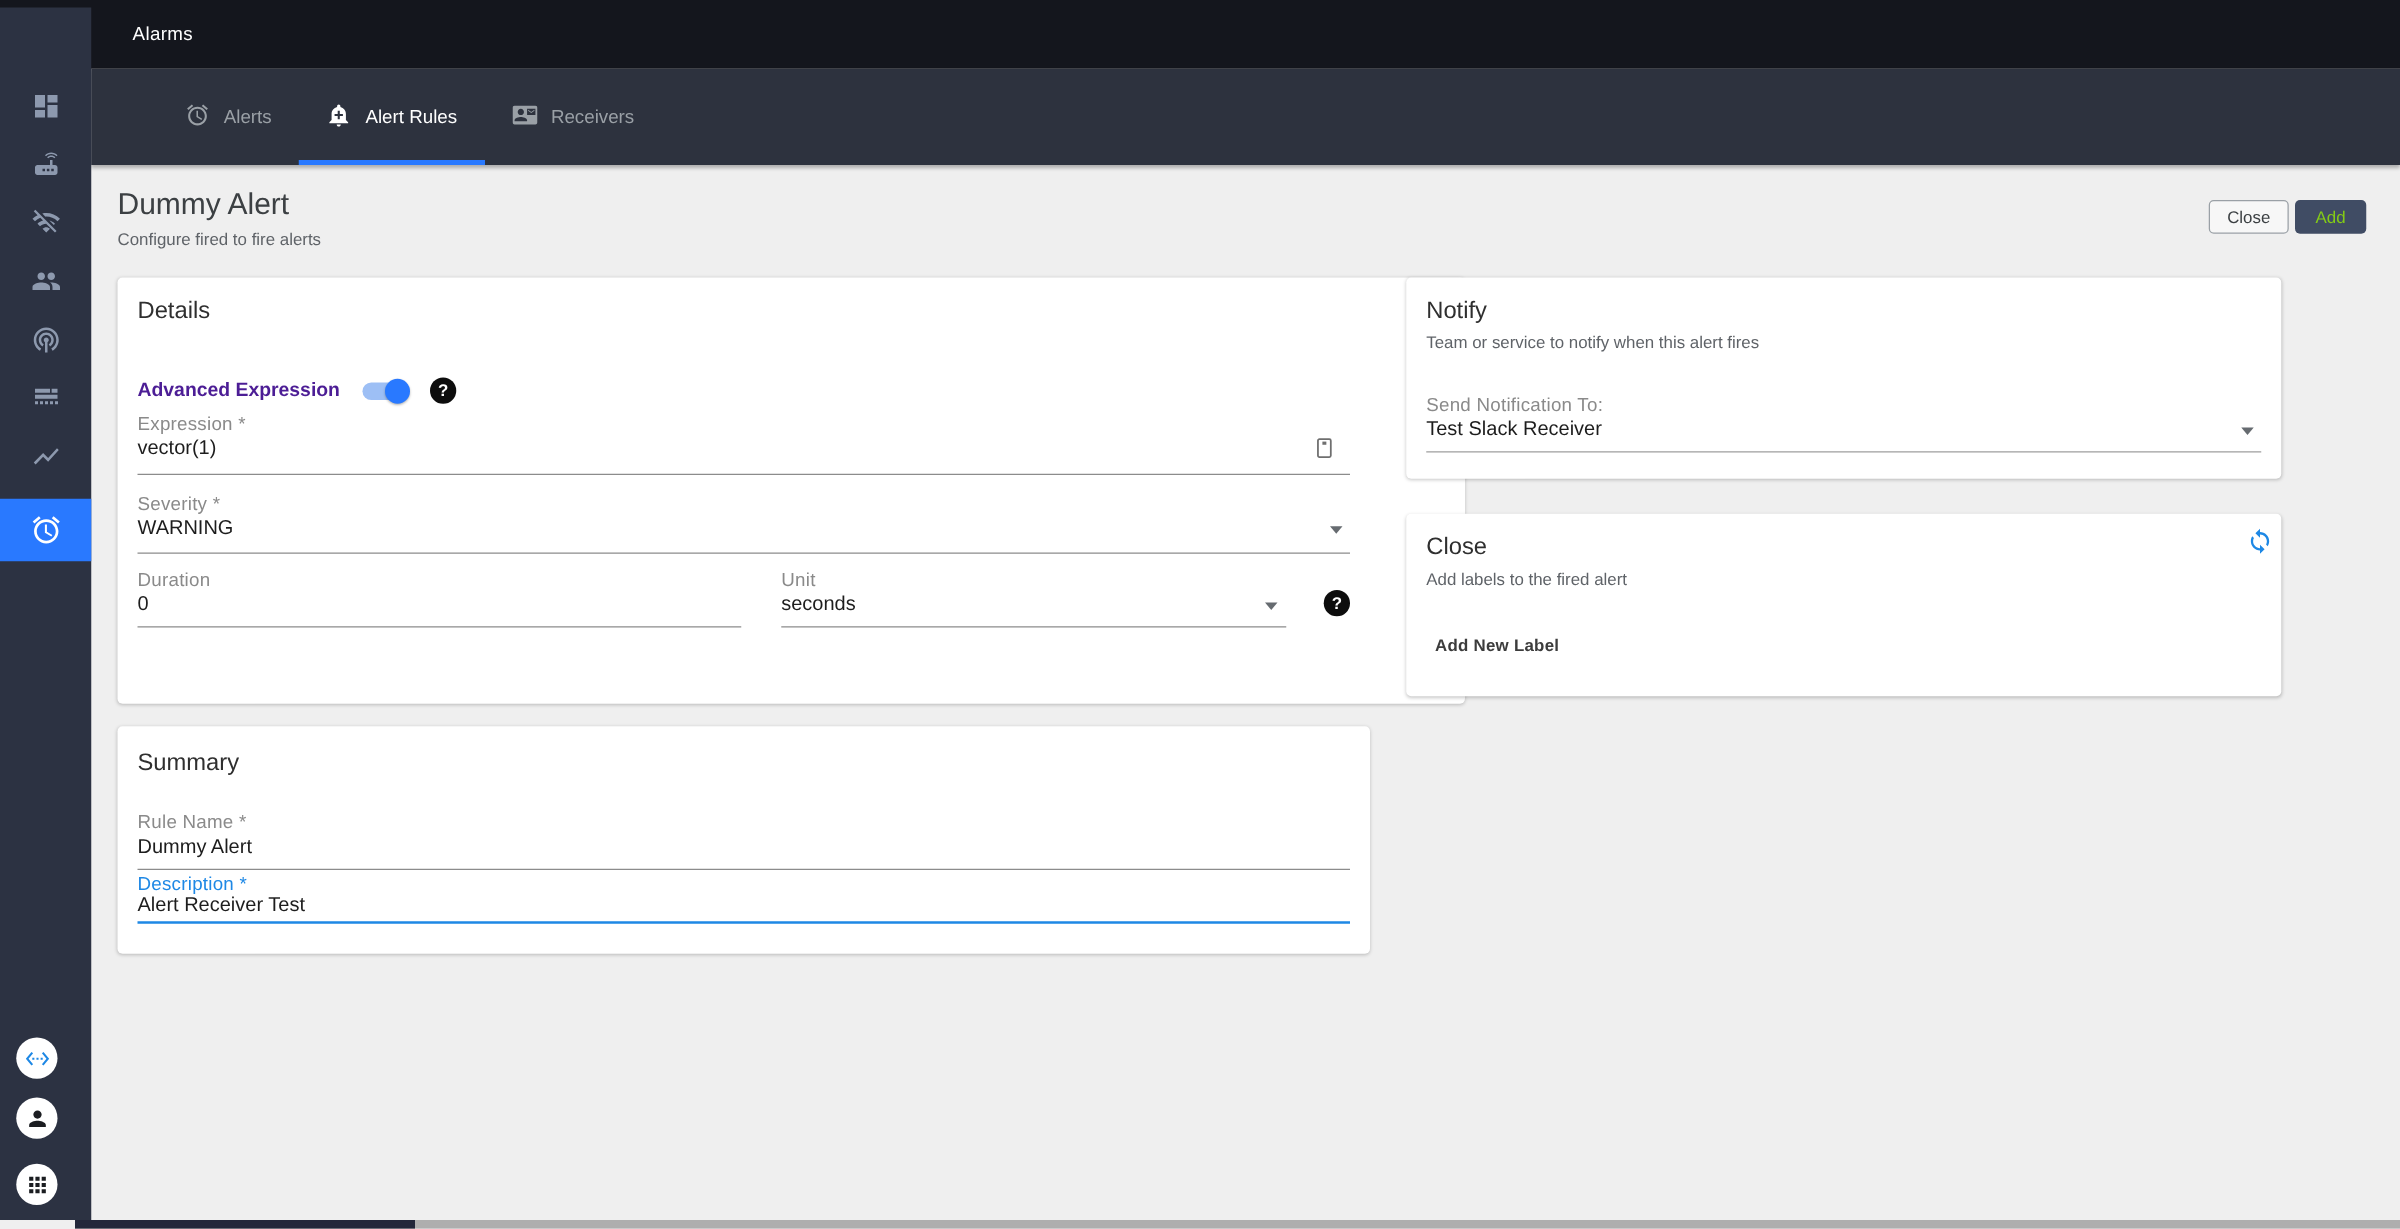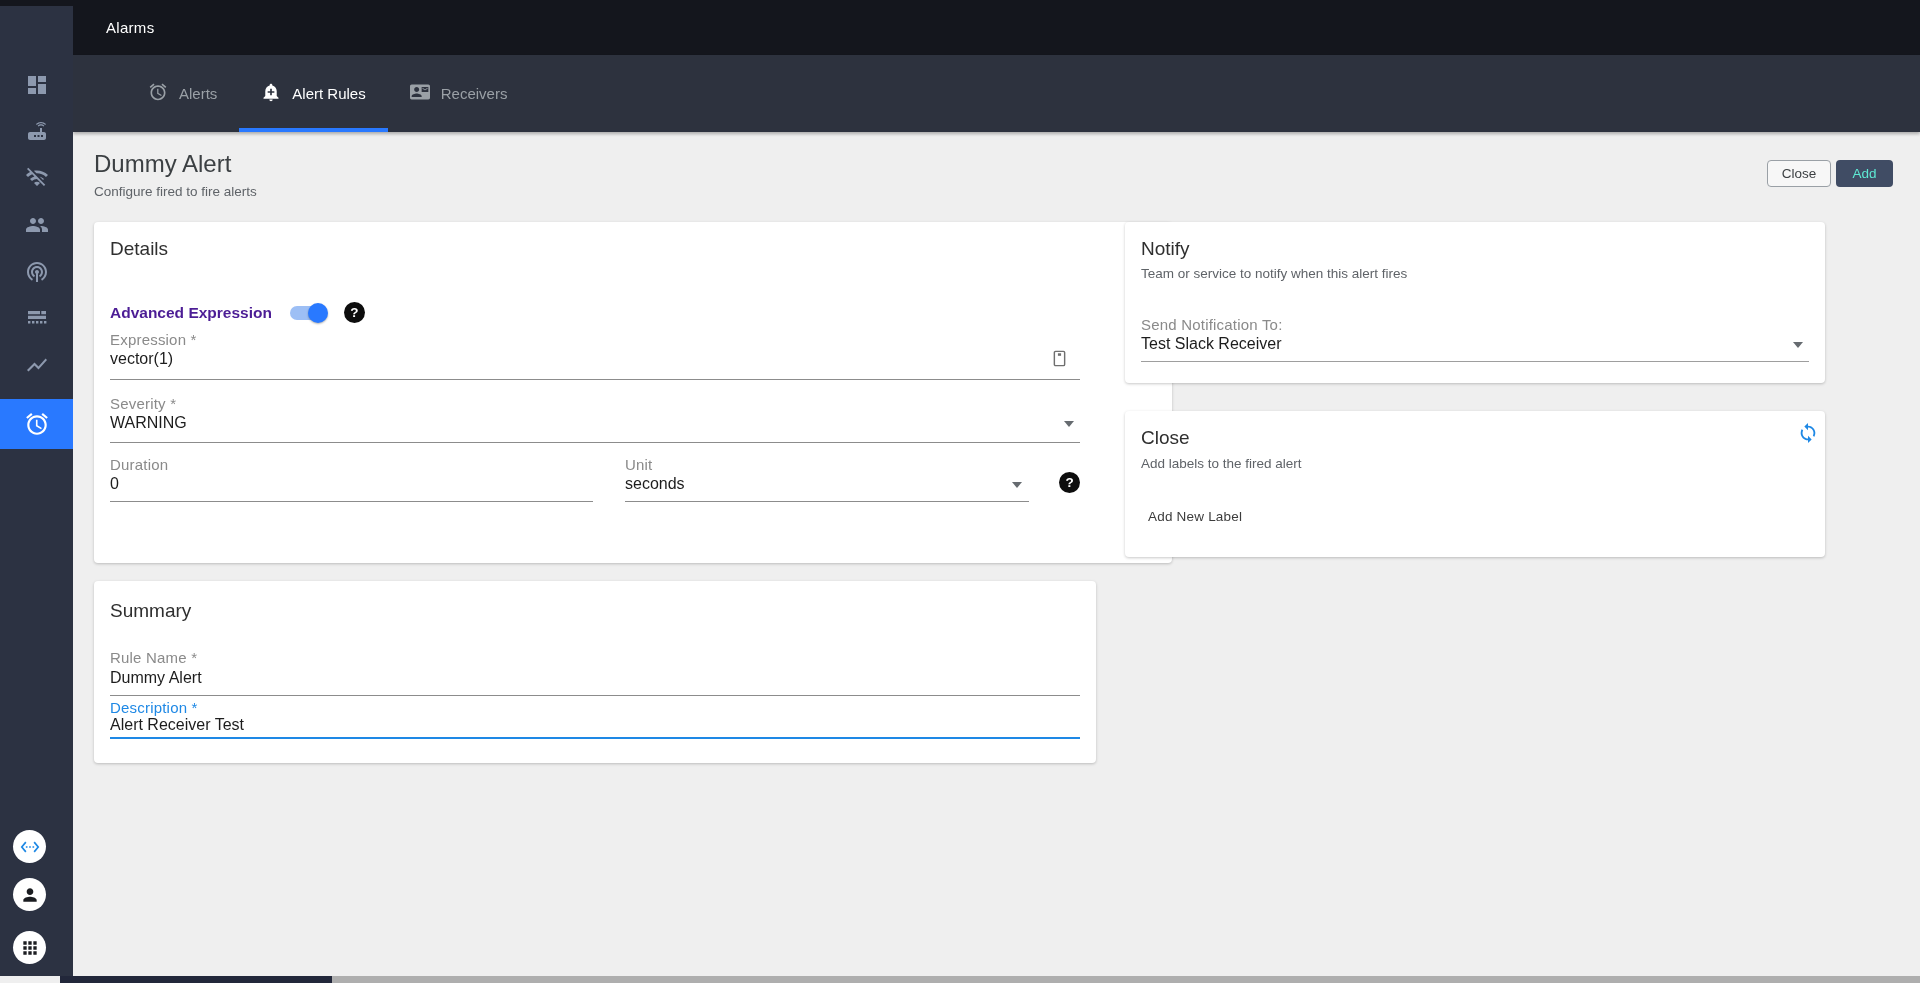--- a/index.html
+++ b/index.html
@@ -30,21 +30,21 @@
   .scircle { position:absolute; left:13px; width:33px; height:33px; border-radius:50%; background:#ffffff;
              display:flex; align-items:center; justify-content:center; cursor:pointer; }
   .scircle svg { width:20px; height:20px; }
 
   
   .page-title { position:absolute; left:94px; top:150px; font-size:24px; font-weight:500; color:#3c4043; }
   .page-subtitle { position:absolute; left:94px; top:184px; font-size:13.5px; color:#5f6368; }
   .btn { position:absolute; top:160px; height:27px; border-radius:4px; font-size:13.5px; font-weight:500;
          display:flex; align-items:center; justify-content:center; cursor:pointer; font-family:inherit; }
   .btn-close { left:1767px; width:64px; background:#f7f7f7; border:1px solid #9aa0a6; color:#3c4043;text-align:center; }
-  .btn-add { left:1836px; width:57px; background:#404c64; border:none; color:#5eead4; }
+  .btn-add { left:1836px; width:57px; background:#404c64; border:none; color:#84cc16; }
 
   
   .card { position:absolute; background:#ffffff; border-radius:4px; box-shadow:0 1px 3px rgba(0,0,0,.22); }
   .card-details  { left:94px;  top:222px; width:1078px; height:341px; }
   .card-notify   { left:1125px; top:222px; width:700px; height:161px; }
   .card-labels   { left:1125px; top:411px; width:700px; height:146px; }
   .card-summary  { left:94px;  top:581px; width:1002px; height:182px; }
   .card-title { position:absolute; left:16px; top:16px; font-size:19px; color:#2f2f2f; }
   .card-sub { position:absolute; left:16px; font-size:13.5px; color:#5f6368; }
 
@@ -63,21 +63,21 @@
   .toggle { position:relative; width:36px; height:14px; border-radius:7px; background:#9dbff5; cursor:pointer; }
   .toggle .knob { position:absolute; right:-2px; top:-3px; width:20px; height:20px; border-radius:50%; background:#2979ff;
                   box-shadow:0 1px 2px rgba(0,0,0,.3); }
 
   .clip-icon { position:absolute; left:956px; top:127px; color:#6f6f6f; cursor:pointer; }
   .sync-icon { position:absolute; left:672px; top:11px; color:#1e88e5; cursor:pointer; }
   .sync-icon svg, .clip-icon svg { width:22px; height:22px; fill:currentColor; }
   .clip-icon svg { width:19px; height:19px; }
 
   .text-btn { position:absolute; left:13px; top:90px; padding:8px 10px; background:transparent; border:none;
-              font-family:inherit; font-size:13.5px; font-weight:400; color:#3c3c3c; letter-spacing:.2px; cursor:pointer; }
+              font-family:inherit; font-size:13.5px; font-weight:700; color:#3c3c3c; letter-spacing:.2px; cursor:pointer; }
 
   .lbl-blue { color:#1e88e5 !important; }
   .line-blue { background:#1e88e5 !important; height:2px !important; }
 
   
   .hscroll { position:absolute; left:60px; right:0; bottom:0; height:7px; background:#aeaeae; z-index:4; }
   .hscroll .thumb { position:absolute; left:0; top:0; width:272px; height:7px; background:#22273a; cursor:grab; }
 </style>
 </head>
 <body>

